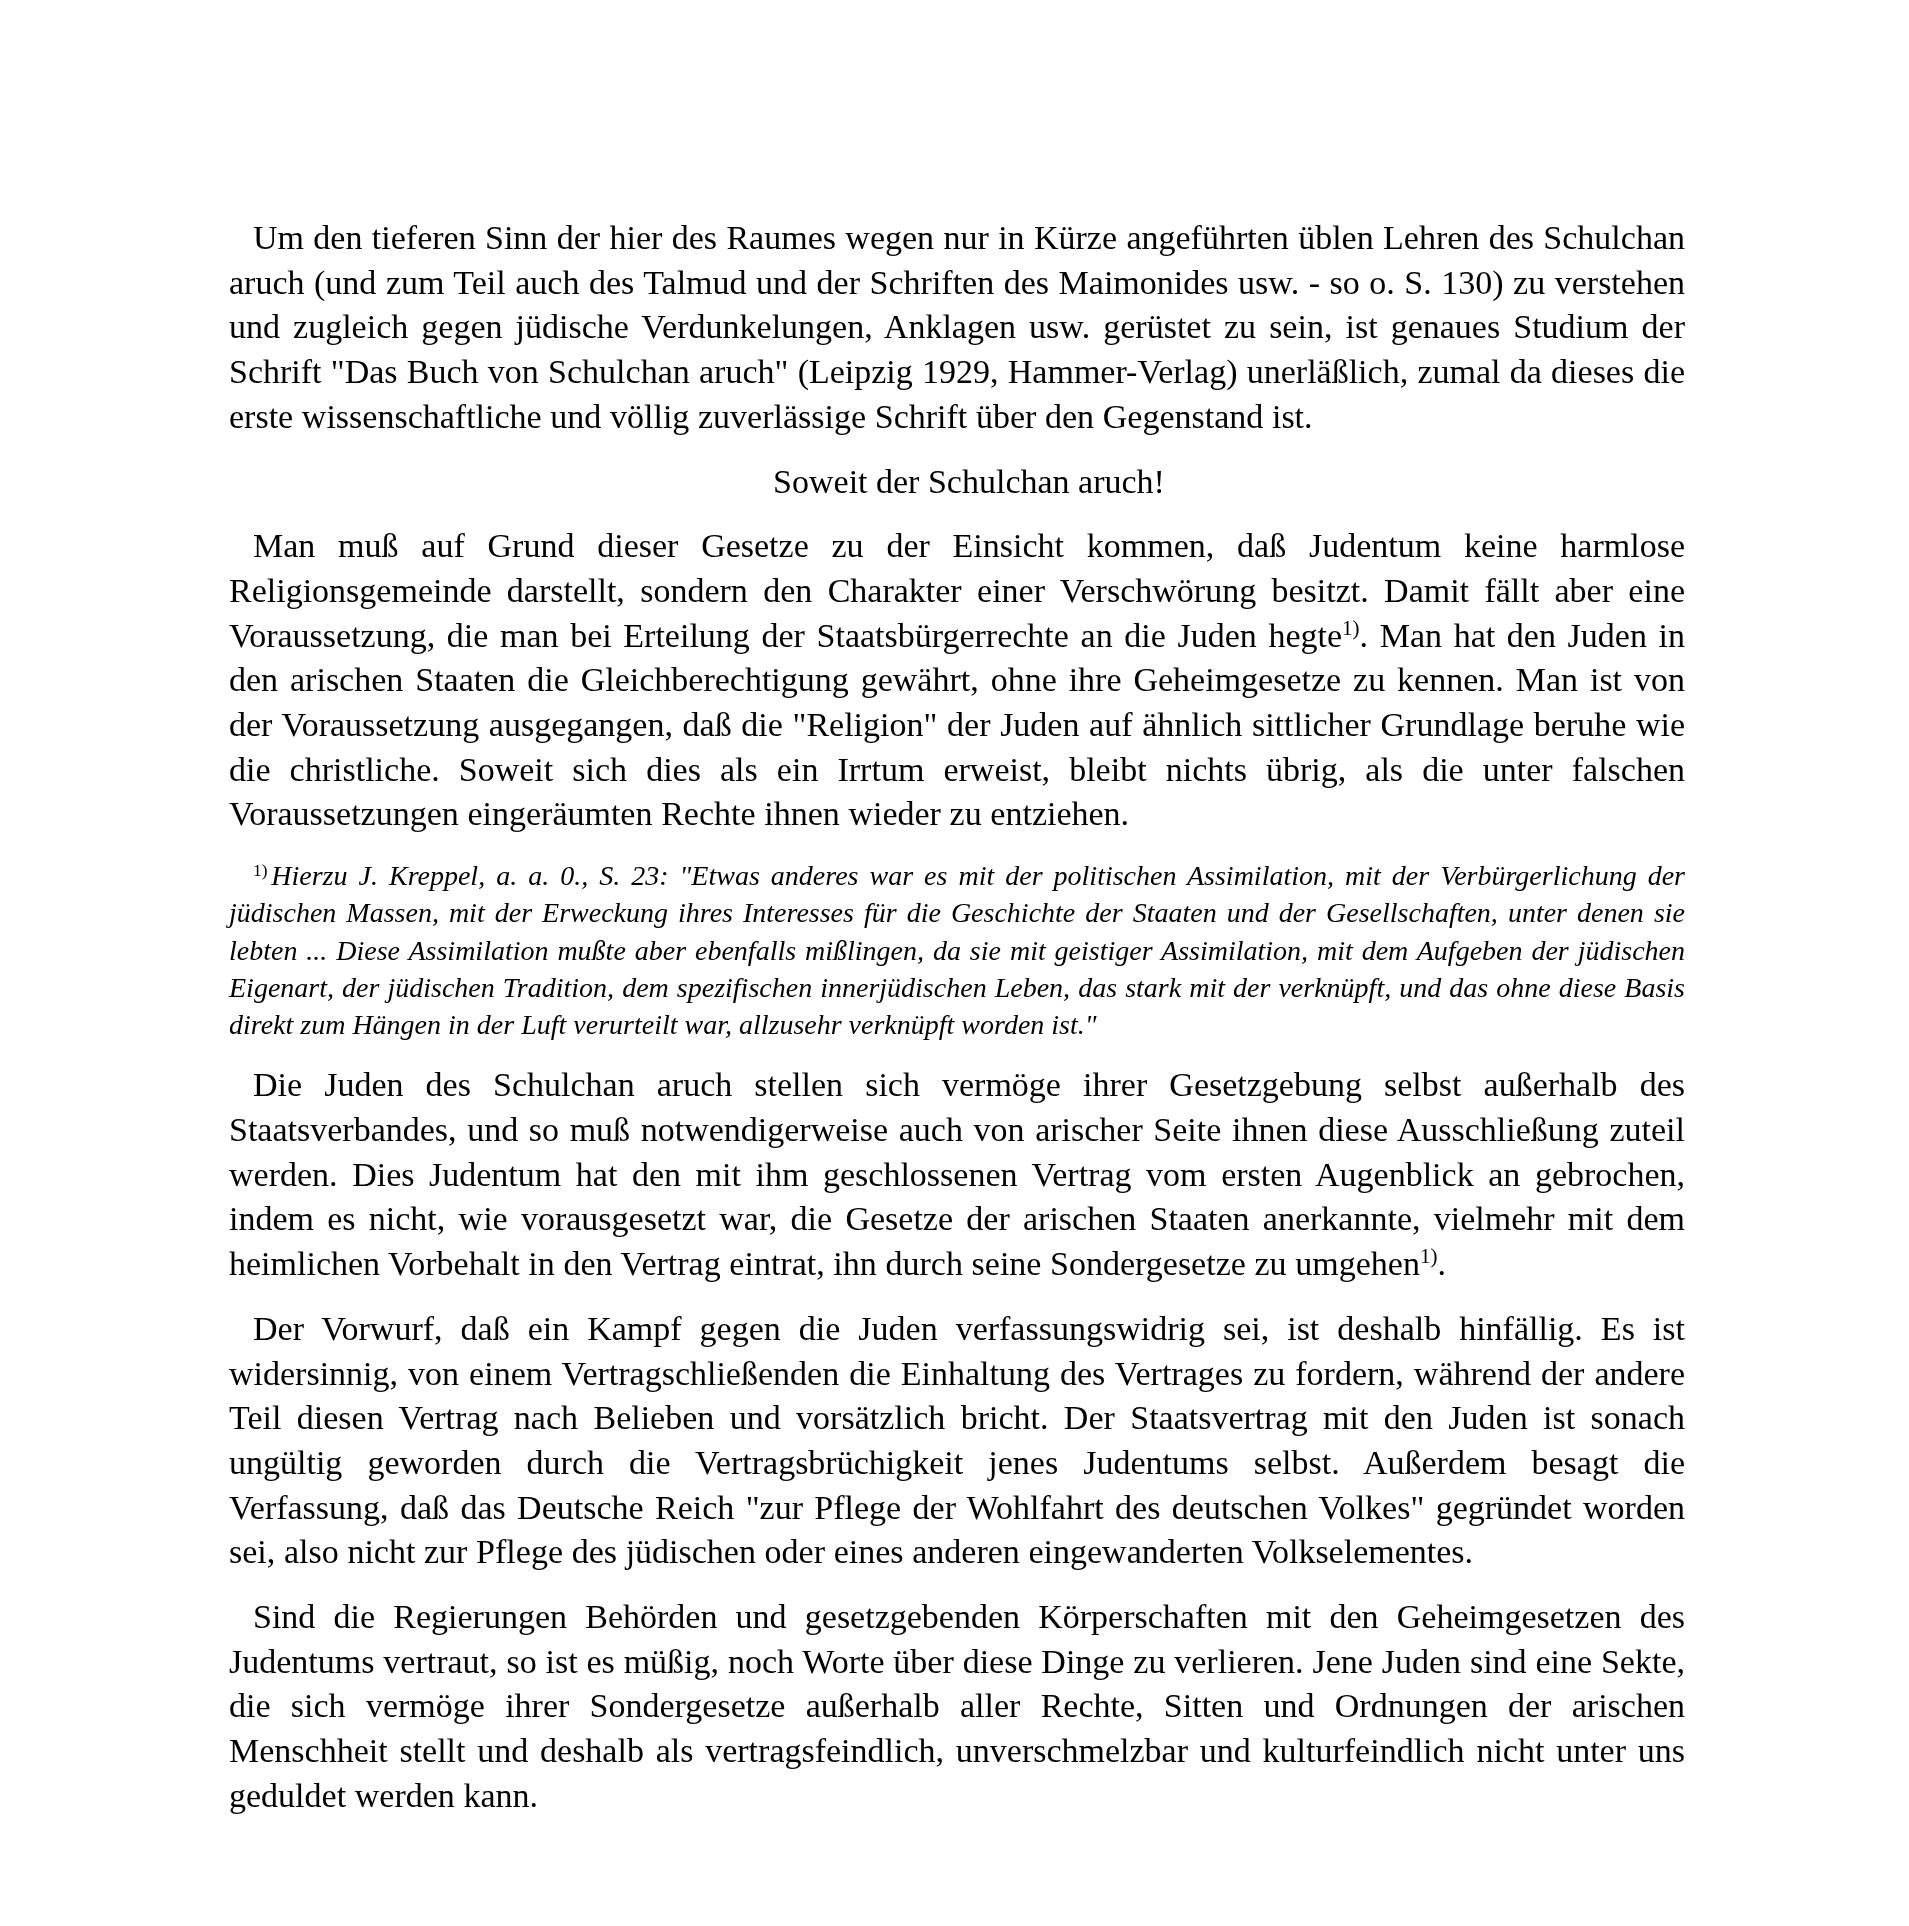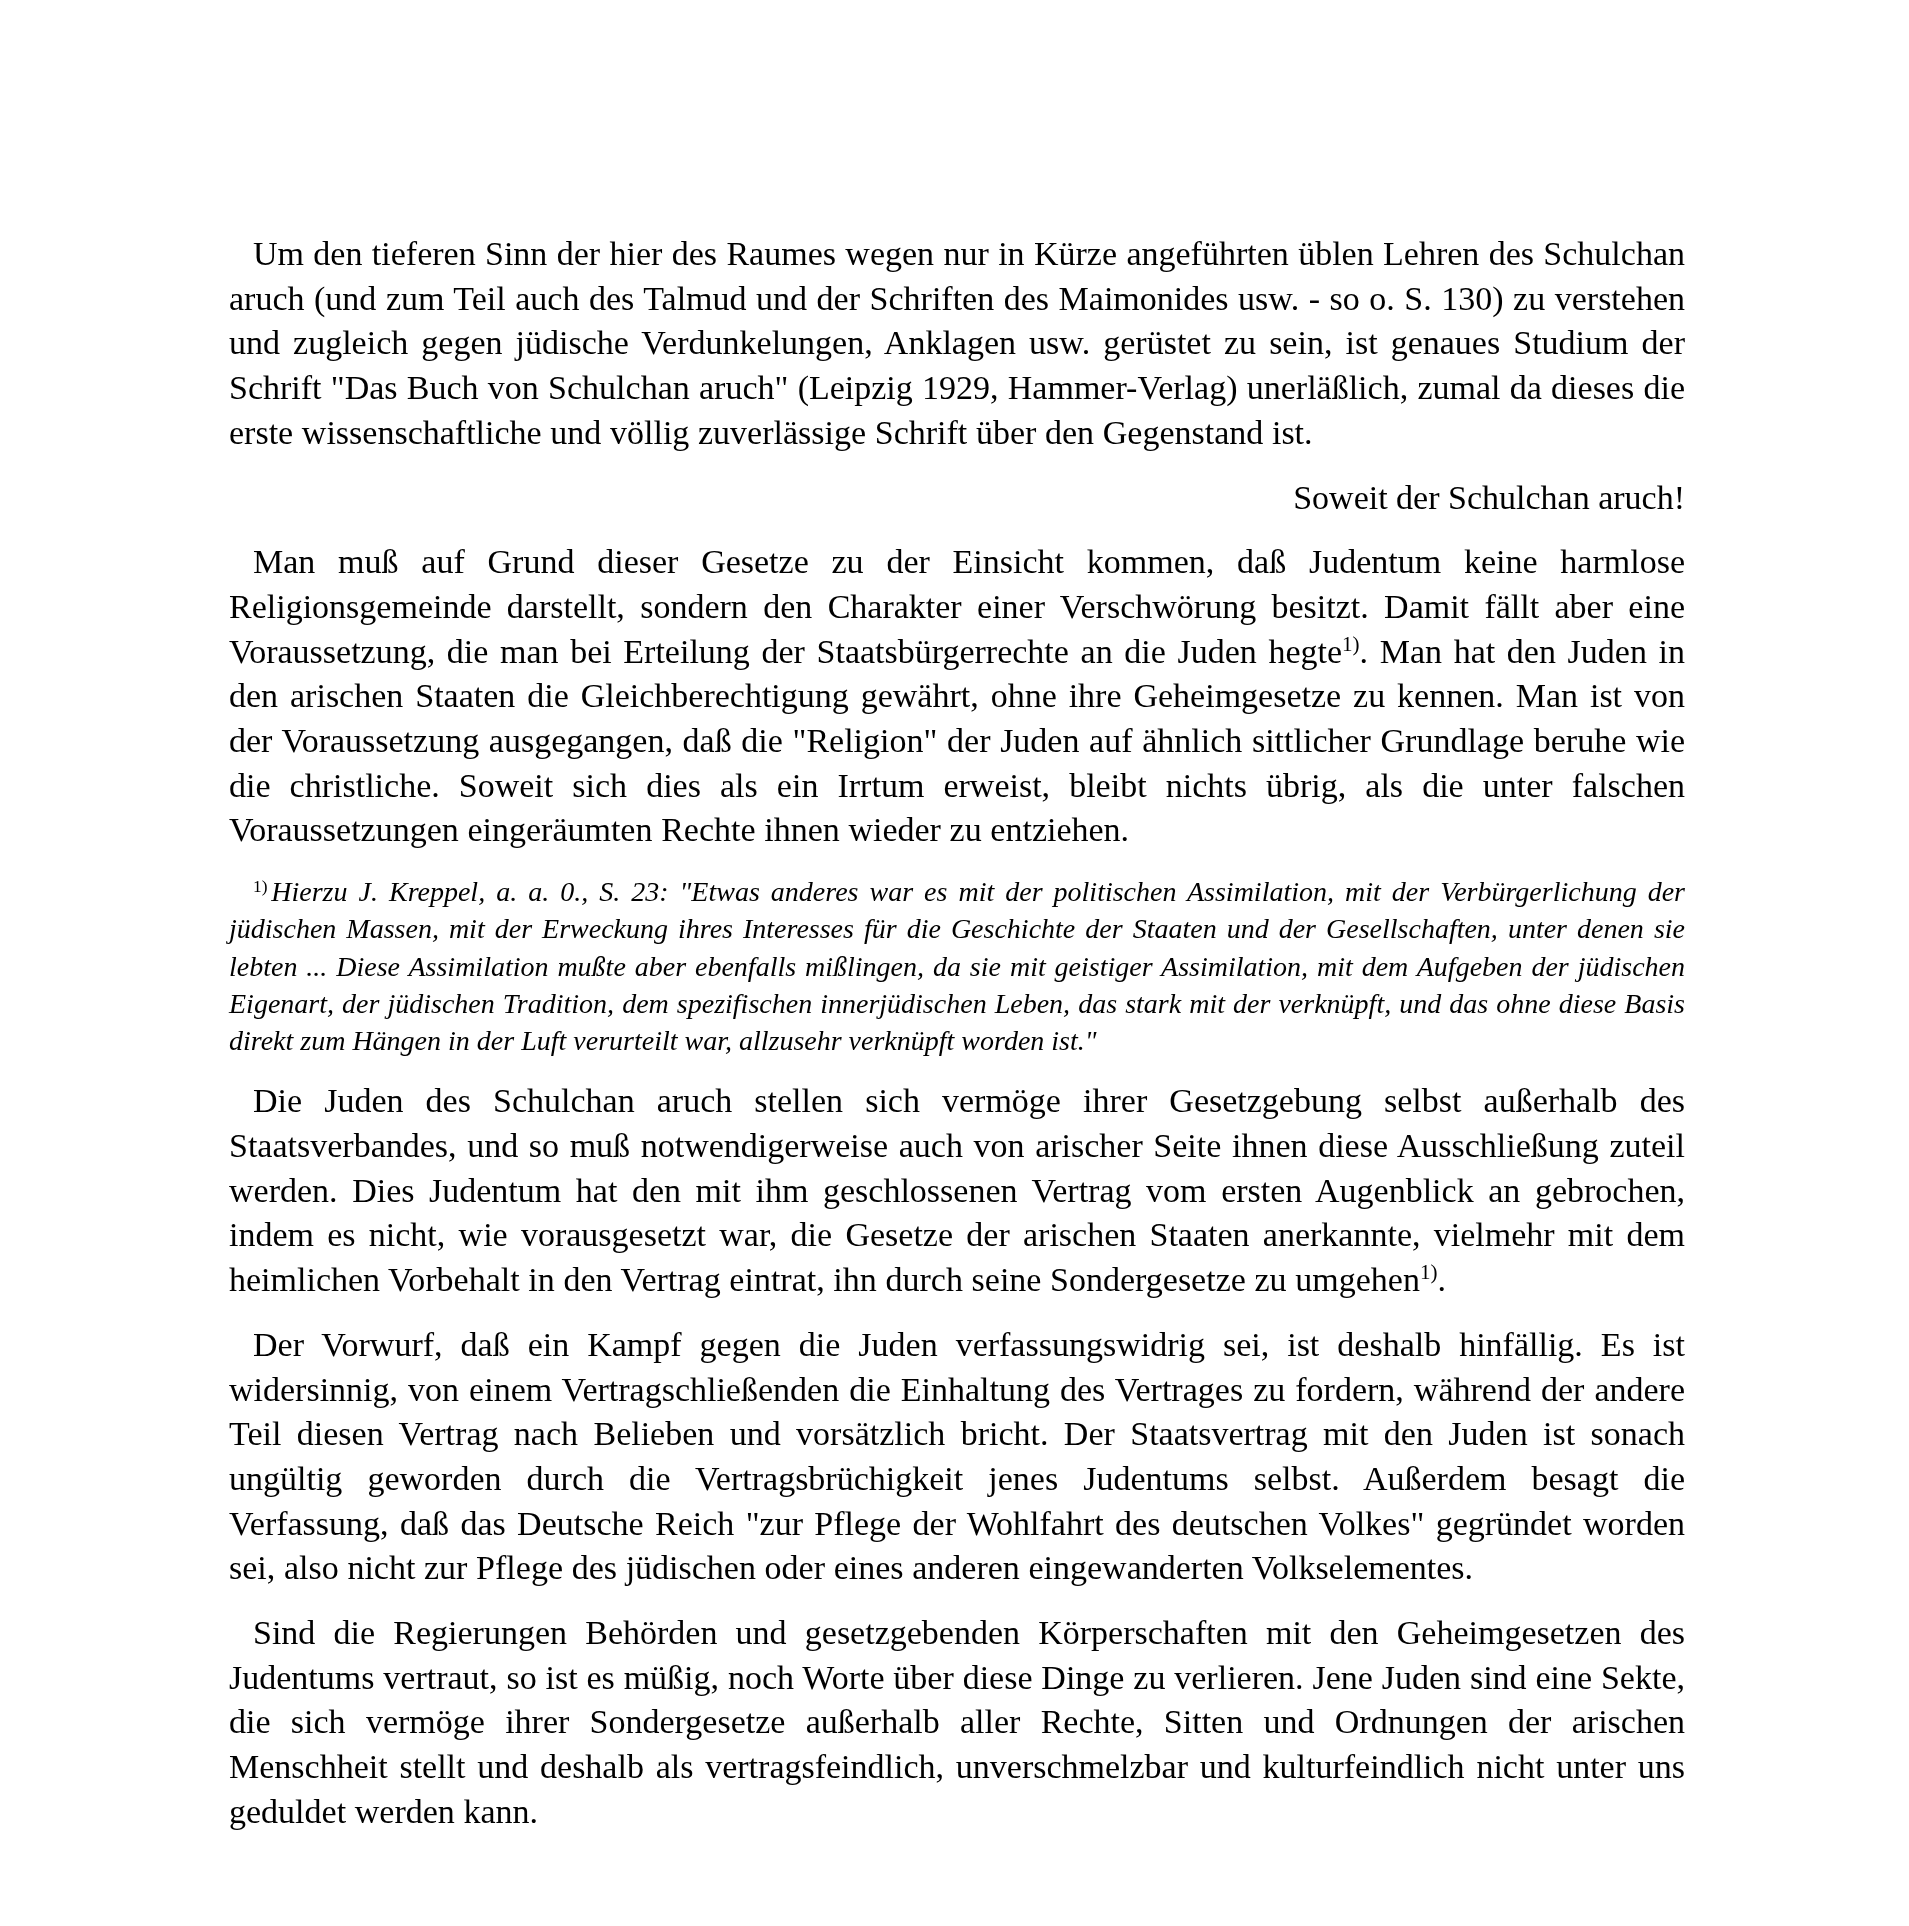--- a/index.html
+++ b/index.html
@@ -16,33 +16,33 @@
     font-family: "Liberation Serif", "DejaVu Serif", serif;
     color: #000000;
   }
   .content {
     position: absolute;
     left: 229px;
     top: 216px;
     width: 1456px;
   }
   p.body-par {
-    margin: 16px 0 20px 0;
+    margin: 0 0 20px 0;
     font-size: 34px;
     line-height: 1.315;
     text-align: justify;
     text-indent: 24px;
     hyphens: none;
     word-spacing: 0.005em;
   }
   p.short-line {
     margin: 16px 0 20px 0;
     font-size: 34px;
     line-height: 1.315;
-    text-align: right;
+    text-align: center;
     text-indent: 24px;
   }
   p.footnote {
     margin: 0 0 20px 0;
     font-size: 28px;
     line-height: 1.33;
     text-align: justify;
     text-indent: 24px;
     font-style: italic;
   }

